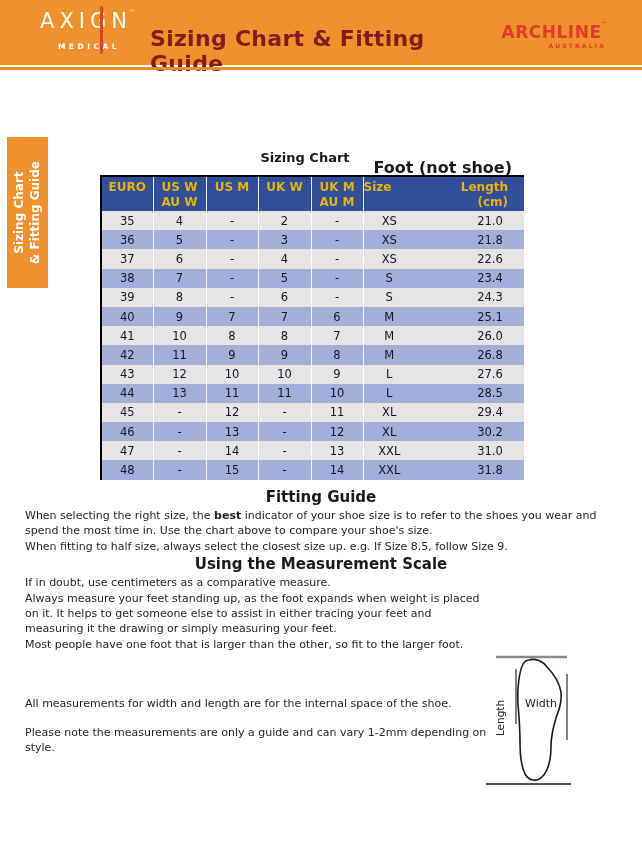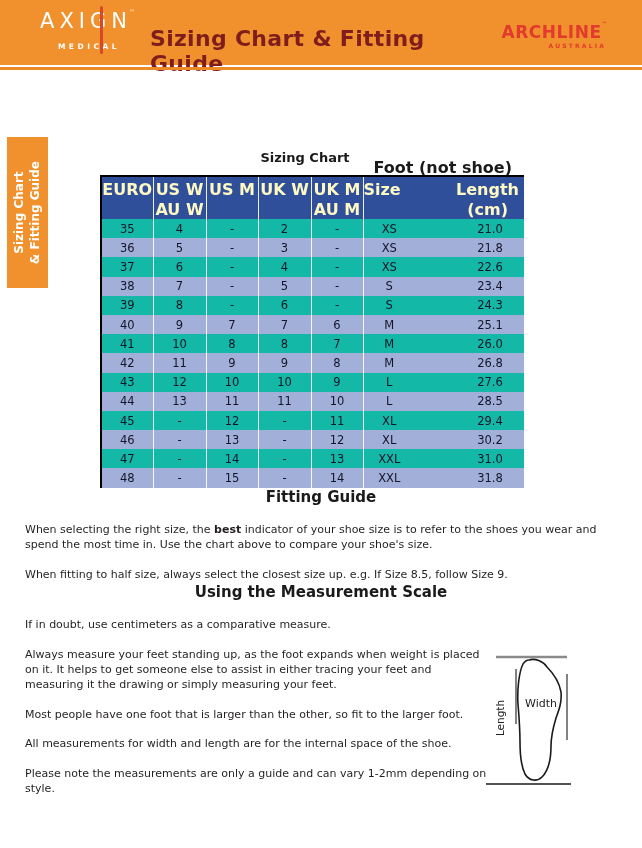--- a/index.html
+++ b/index.html
@@ -33,37 +33,37 @@
 
   
   .chart-title { position:absolute; left:100px; top:150px; width:410px; text-align:center;
     font-weight:bold; font-size:13px; color:#1a1a1a; }
   .foot-note { position:absolute; left:300px; top:158px; width:212px; text-align:right;
     font-weight:bold; font-size:16px; color:#1a1a1a; }
 
   table.sizing { position:absolute; left:100px; top:175px; width:423px; border-collapse:collapse;
     table-layout:fixed; border-left:2px solid #000; }
   table.sizing thead tr { border-top:2px solid #000; }
-  table.sizing th { background:#2F4F9B; color:#fef9c3; font-size:16px; font-weight:bold;
+  table.sizing th { background:#2F4F9B; color:#eab308; font-size:12px; font-weight:bold;
     vertical-align:top; padding-top:3px; height:35px; line-height:1.22; }
   table.sizing th span { display:block; }
   table.sizing td { height:19.2px; font-size:11.5px; color:#15152a; text-align:center; padding:0; }
-  tr.dark td { background:#14b8a6; }
+  tr.dark td { background:#e5e5e5; }
   tr.light td { background:#A2AFD8; }
   .c0,.c1,.c2,.c3,.c4 { border-right:1px solid rgba(255,255,255,0.9); }
   th.c0,th.c1,th.c2,th.c3,th.c4 { text-align:center; }
   th.c5 { text-align:left; }
   th.c6 { }
   th.c7 { text-align:right; padding-right:16px; }
   td.c7 { text-align:right; padding-right:18px; }
 
   
   .content { position:absolute; left:25px; top:487px; width:592px; font-size:11px; line-height:1.4; }
   .content .heading { text-align:center; font-weight:bold; font-size:15px; color:#1a1a1a; }
-  .content p { margin-top:14px; }
+  .content p { }
   .p-measure-2 { width:455px; }
   .p-measure-3 { width:470px; }
   .h-measure { }
   .p-internal { margin-top:44px; }
   .p-note { margin-top:13px; width:488px; }
 
   
   .foot-diagram { position:absolute; left:483px; top:648px; width:158px; height:160px; }
 </style>
 </head>

